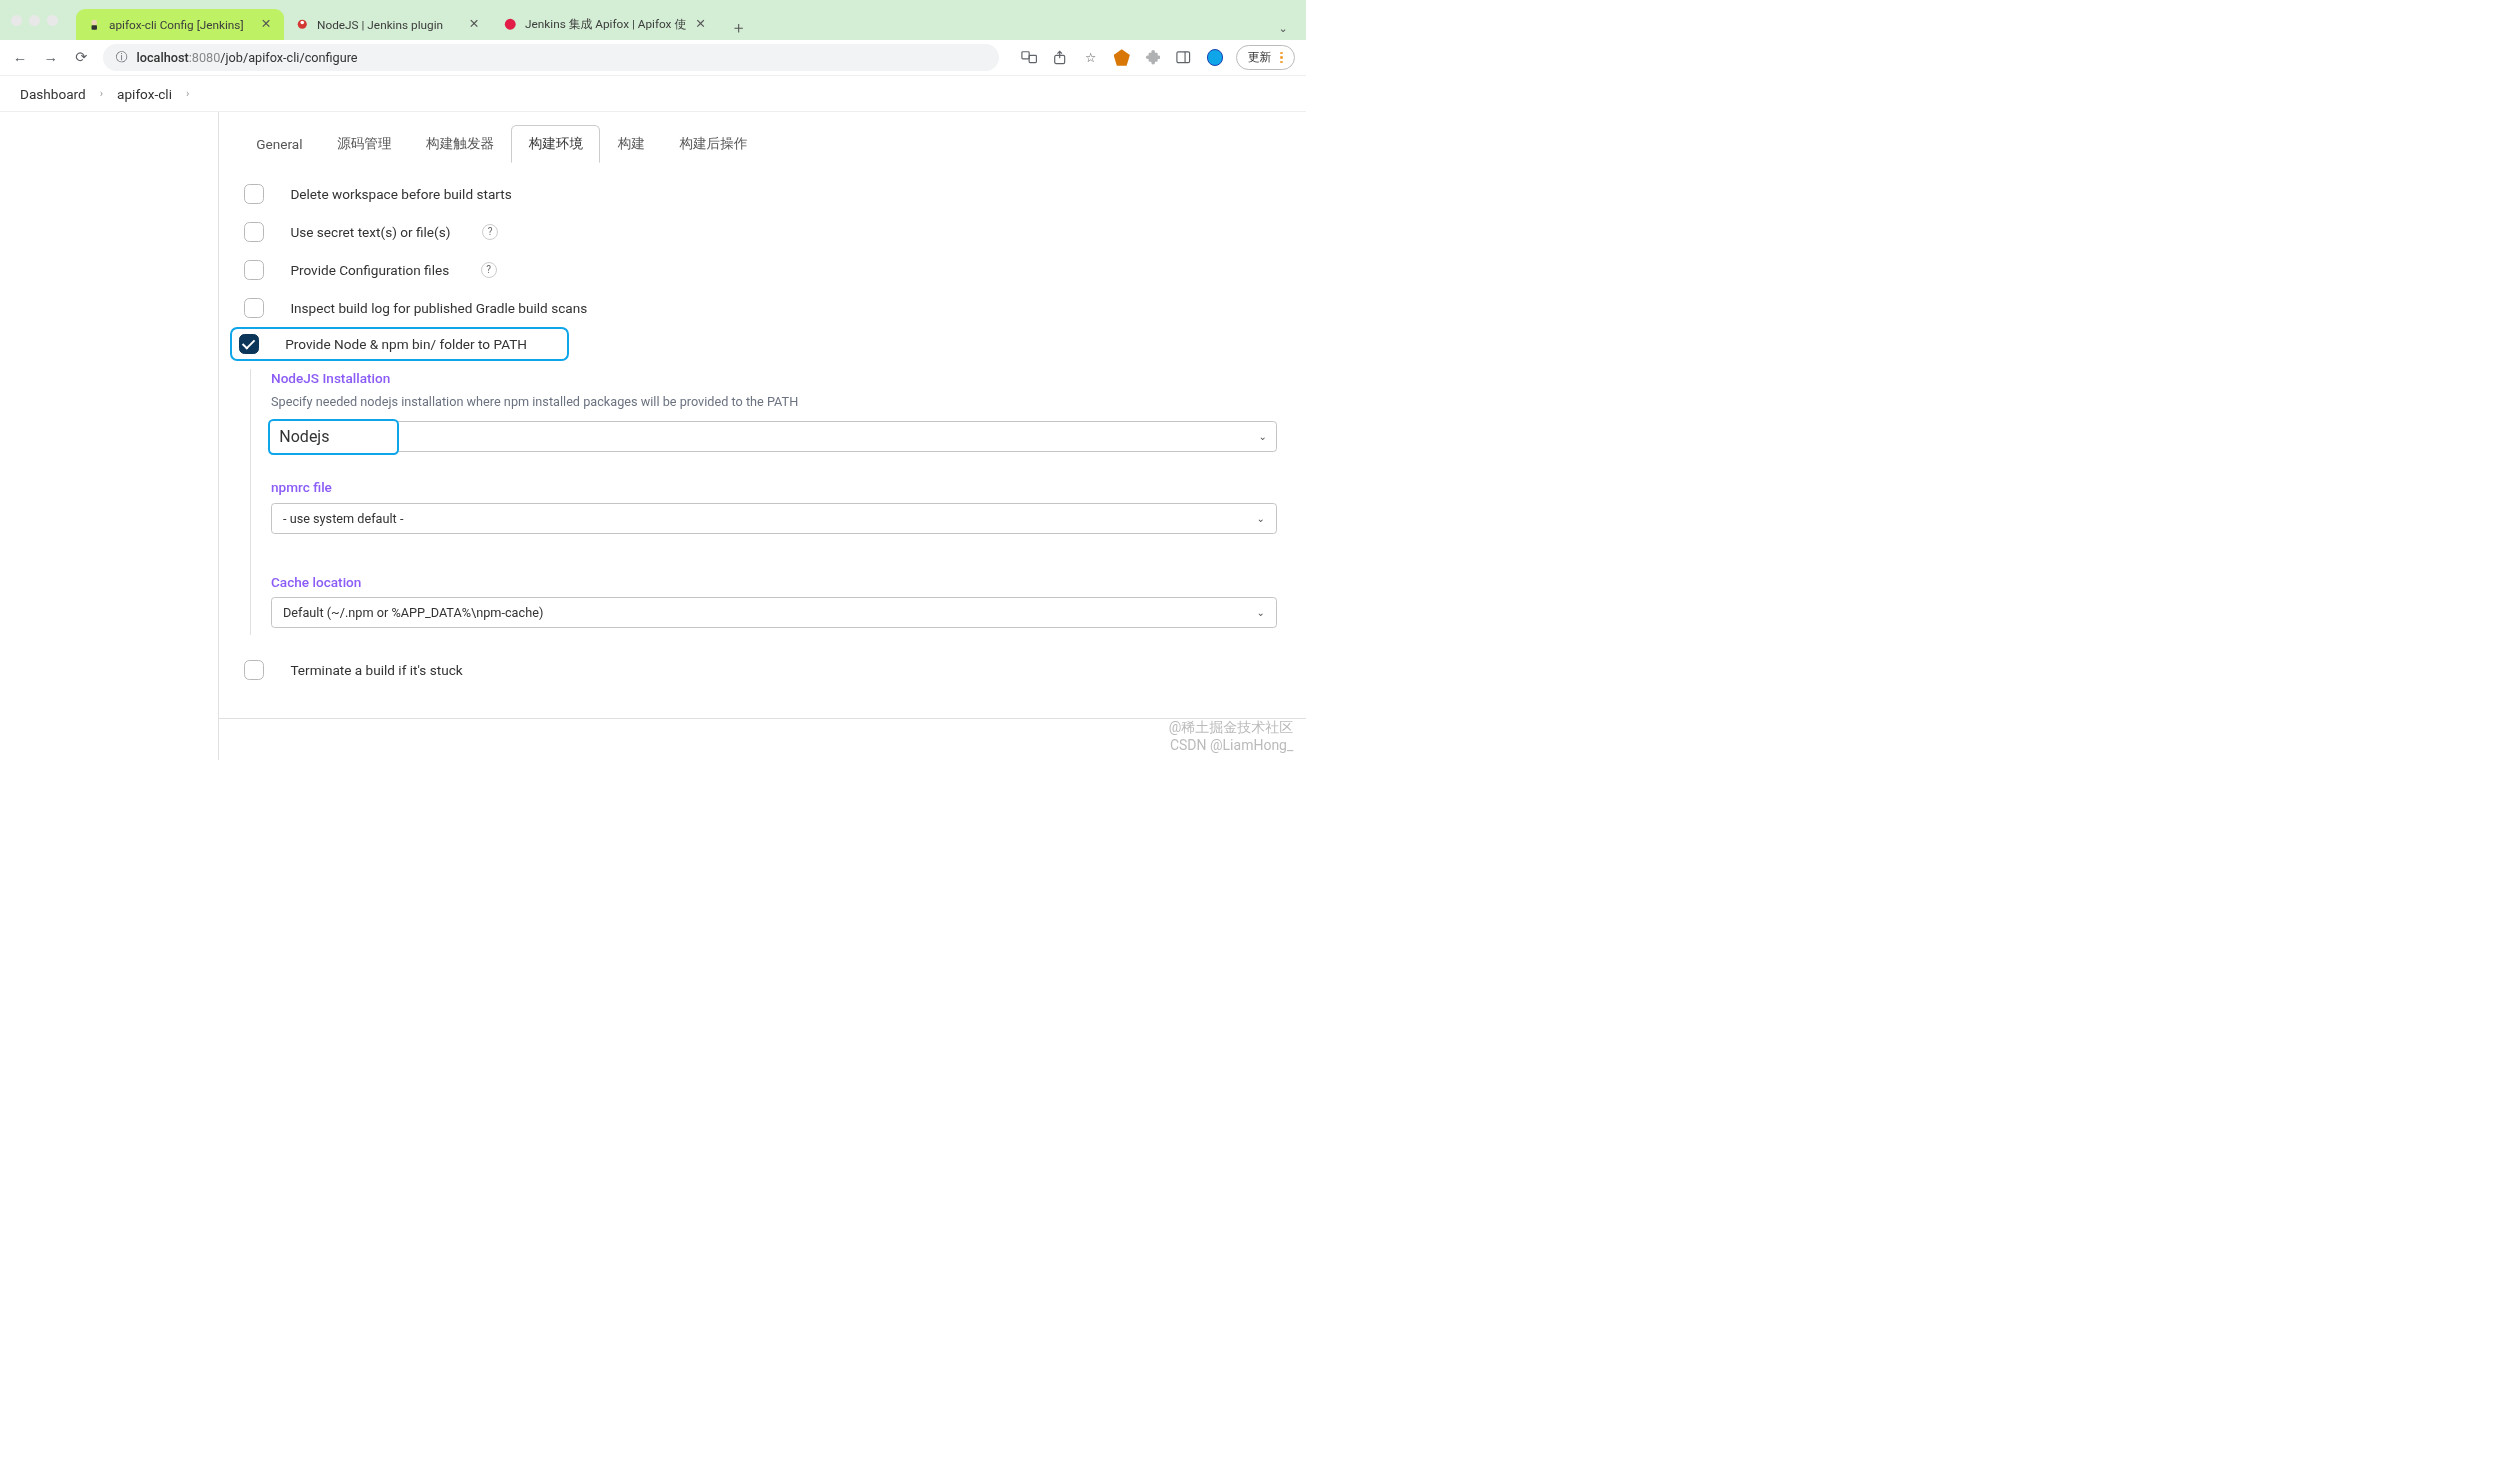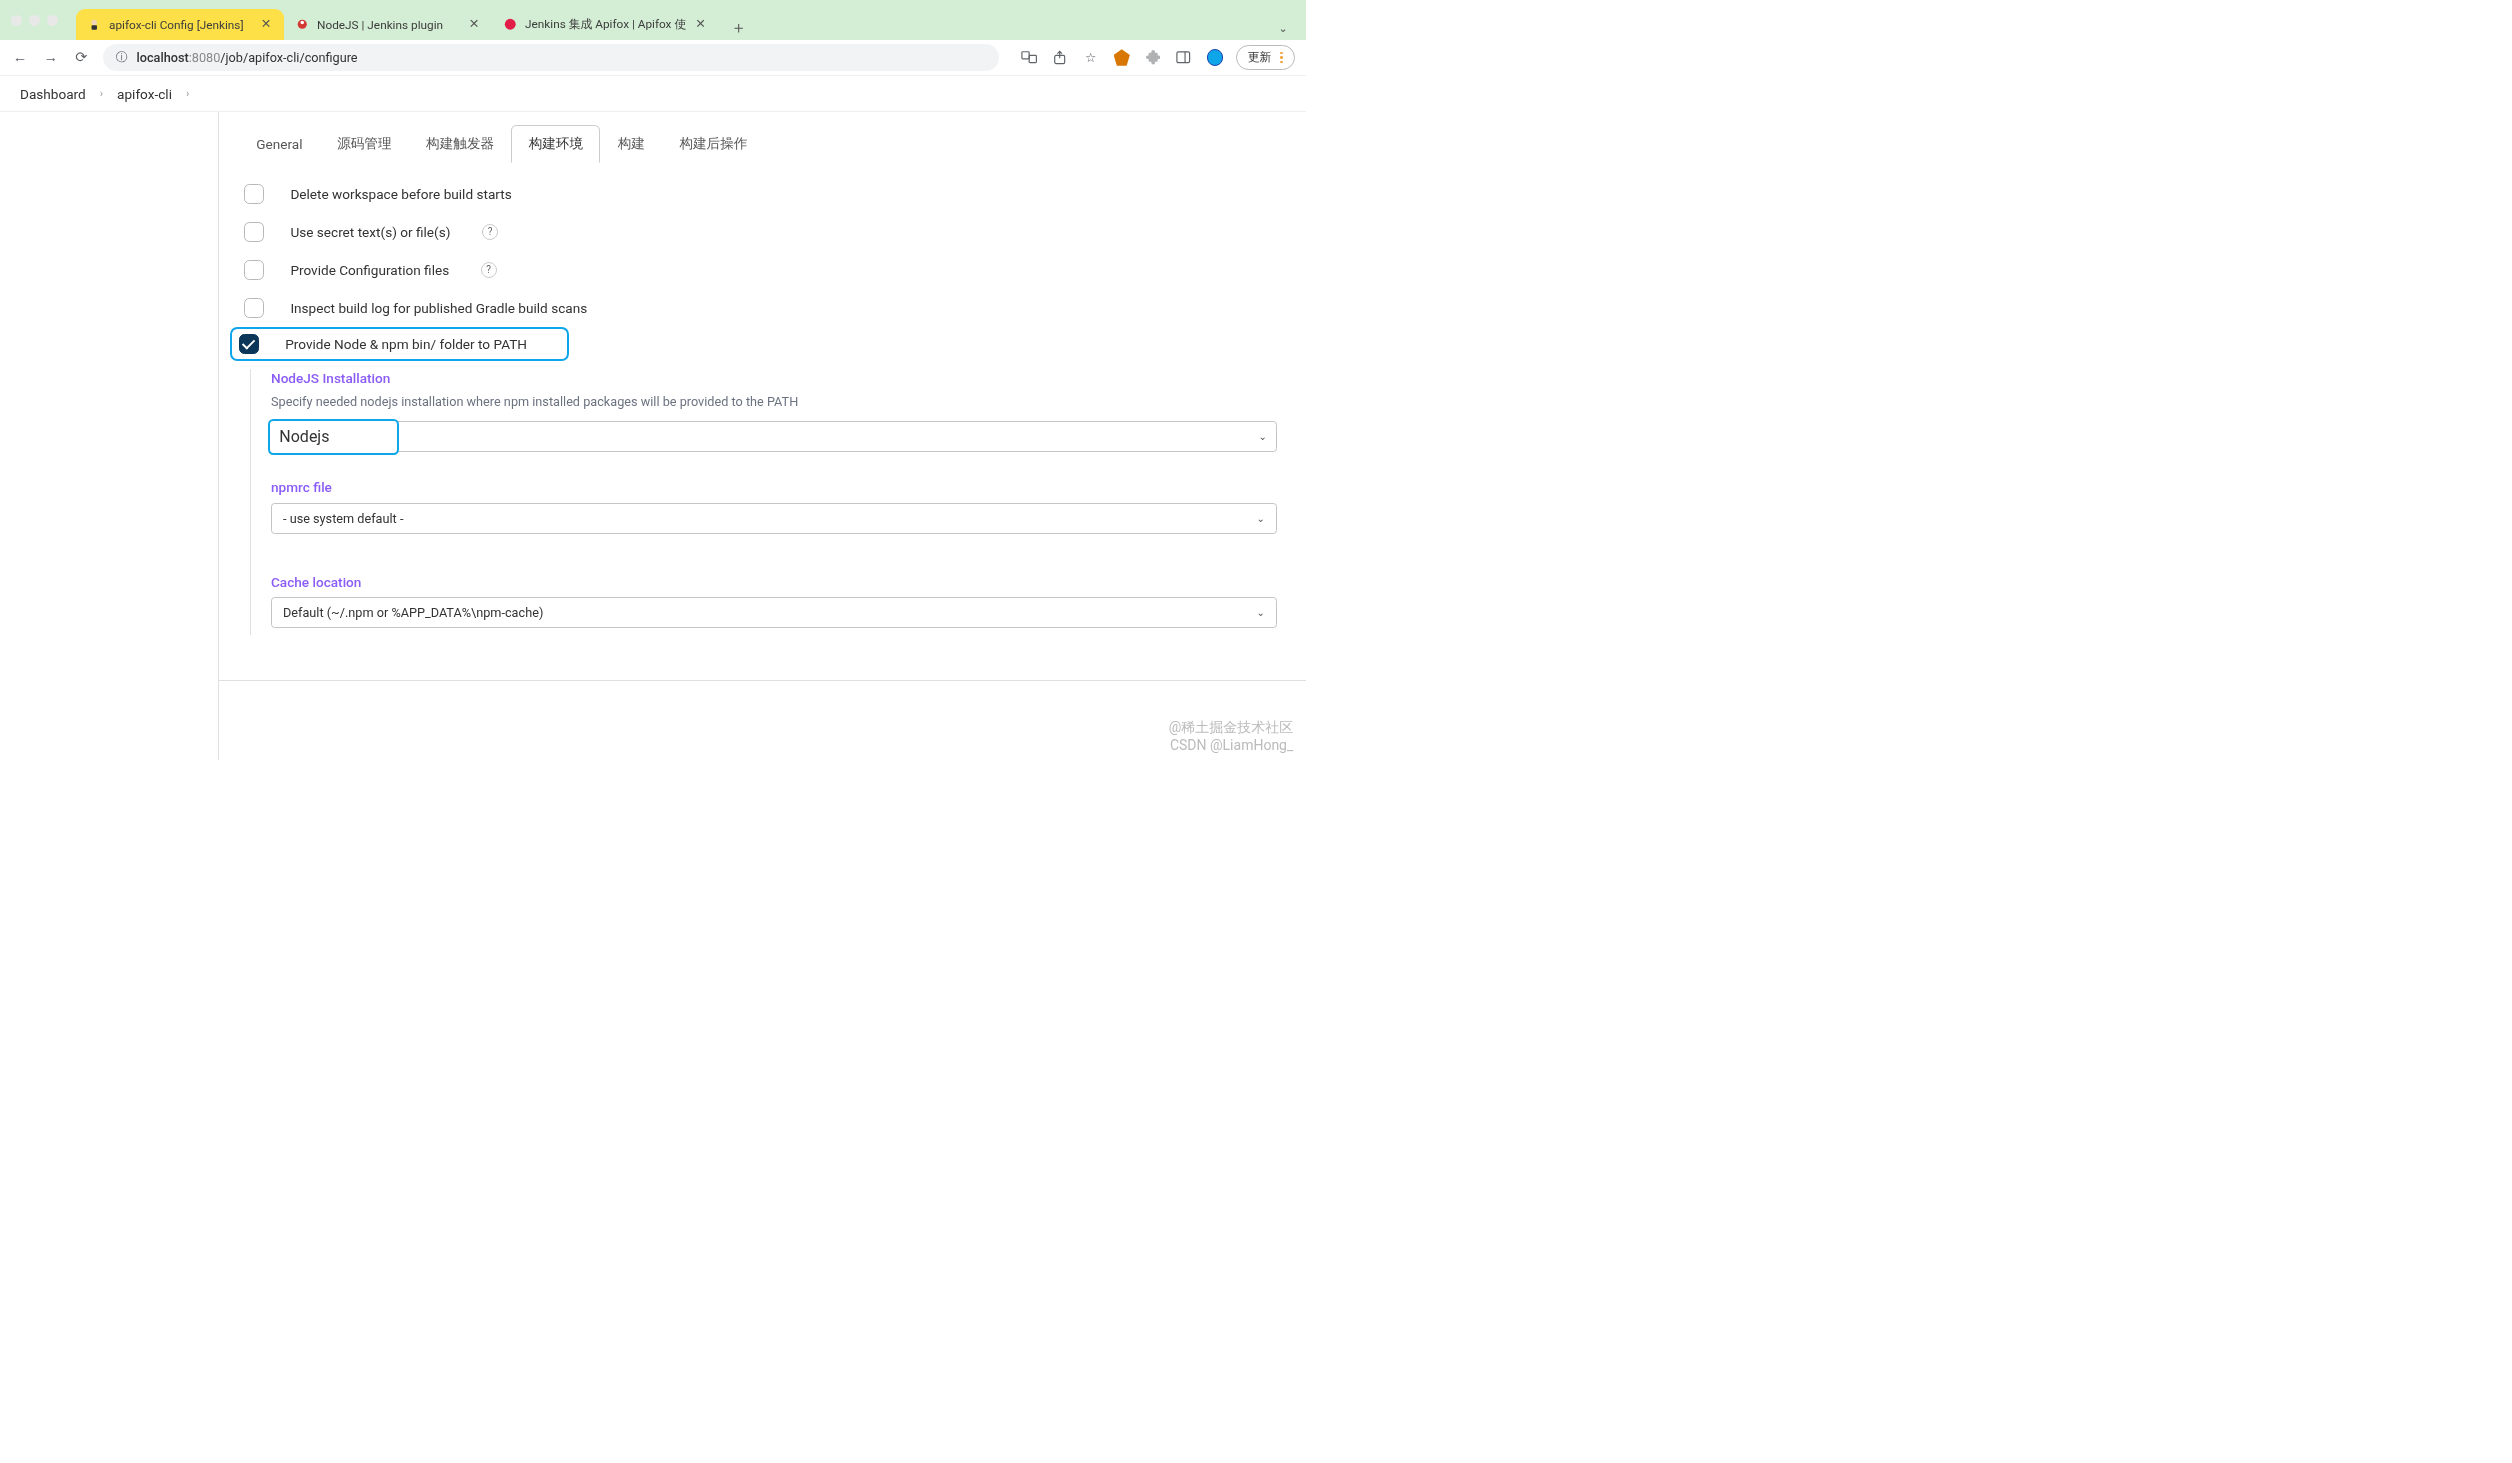--- a/index.html
+++ b/index.html
@@ -44,21 +44,21 @@
       height: 31px;
       padding: 0 11px;
       border-radius: 9px 9px 0 0;
       font-size: 11.8px;
       color: #3c3c3c;
       gap: 7.2px;
       min-width: 208px;
       position: relative;
     }
     .tab.active {
-      background: #fde047;
+      background: #bef264;
     }
     .tab-icon {
       width: 14.5px; height: 14.5px;
       display: inline-flex;
       align-items: center;
       justify-content: center;
     }
     .tab-title {
       flex: 1;
       white-space: nowrap;
@@ -565,20 +565,24 @@
 
           <div class="field-label">Cache location</div>
           <div class="select-wrap" style="margin-bottom:5.4px">
             <div class="select-box">
               <span>Default (~/.npm or %APP_DATA%\npm-cache)</span>
               <span class="chev">⌄</span>
             </div>
           </div>
         </div>
 
+        <div class="option-row">
+          <div class="cb"></div>
+          <span>Terminate a build if it's stuck</span>
+        </div>
 
       </div>
 
       <div class="horiz-divider"></div>
 
       <div class="footer">
         
         
       </div>
 

